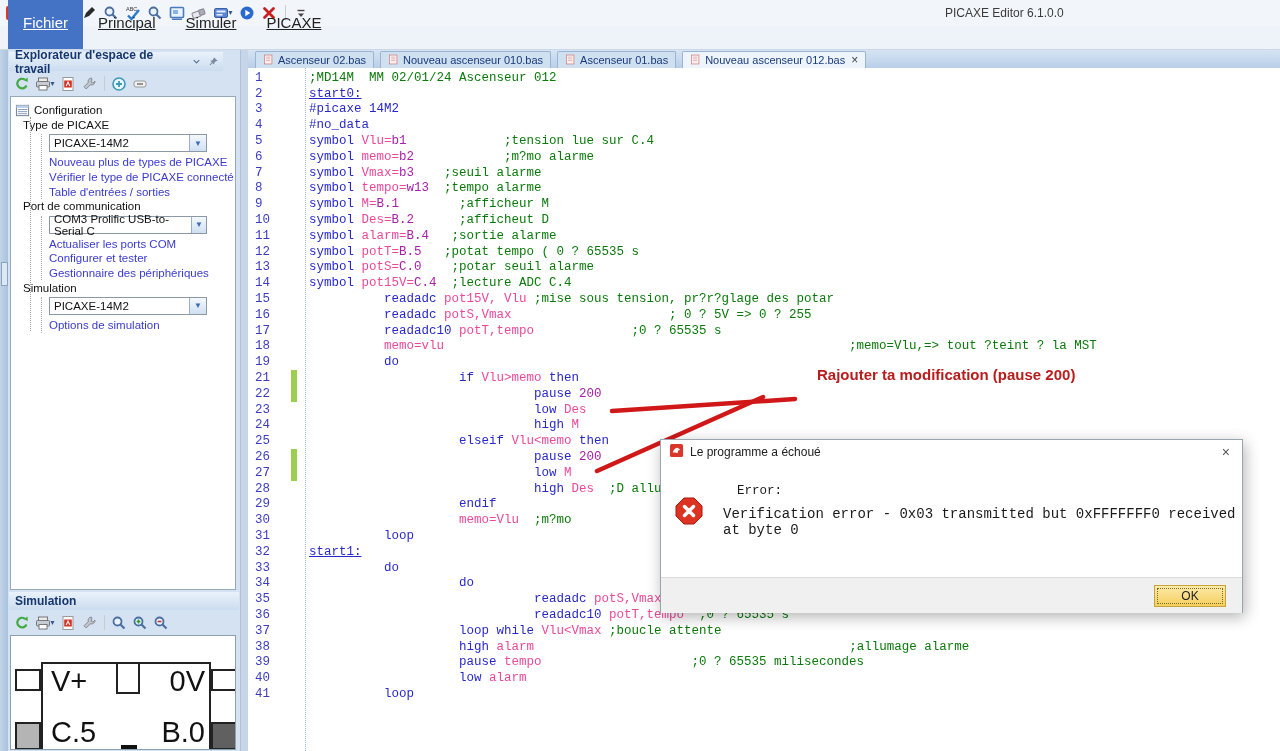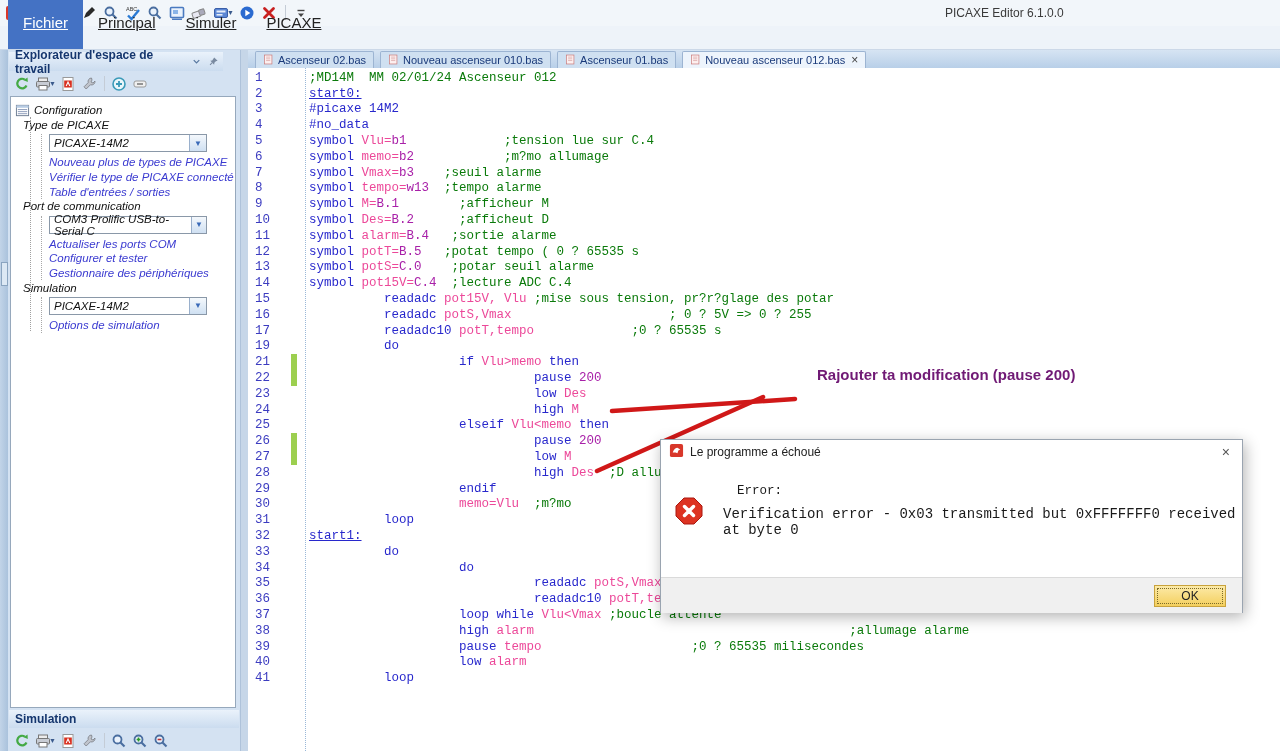--- a/index.html
+++ b/index.html
@@ -22,22 +22,22 @@
   .edge{position:absolute;left:0;top:50px;width:8px;height:701px;background:linear-gradient(90deg,#c2d4e8,#aac2dc);}
   .grip{position:absolute;left:1px;top:212px;width:5px;height:22px;background:#dce8f4;border:1px solid #8aa4c0;}
   
   .sidebar{position:absolute;left:8px;top:50px;width:232px;height:701px;background:#d4e2f2;box-sizing:border-box;}
   .panel-header{height:19px;margin:2px 17px 0 1px;display:flex;align-items:center;
                 background:linear-gradient(#eaf2fb,#cbdcef);padding:0 4px 0 6px;}
   .panel-header .pt{font-size:12px;font-weight:bold;color:#15366e;}
   .ph-icons{margin-left:auto;display:flex;gap:6px;align-items:center;}
   .ph-icons svg{width:11px;height:11px;}
   .panel-toolbar{height:25px;display:flex;align-items:center;gap:4px;padding-left:5px;}
-  .tree-panel{position:relative;margin:0 2px;width:226px;height:612px;background:#fff;
-              border:1px solid #96a8bc;box-sizing:border-box;padding-top:6px;font-size:11.5px;overflow:hidden;font-style:italic;}
+  .tree-panel{position:relative;margin:0 2px;width:226px;height:494px;background:#fff;
+              border:1px solid #96a8bc;box-sizing:border-box;padding-top:6px;font-size:11.5px;overflow:hidden;}
   .vline{position:absolute;left:19px;top:20px;height:214px;border-left:1px dotted #a0a0a0;}
   .trow{height:14.6px;display:flex;align-items:center;color:#111;}
   .trow.root{padding-left:4px;gap:4px;}
   .trow.root svg{width:15px;height:15px;}
   .trow.group{margin-left:12px;}
   .tindent{margin-left:30px;border-left:1px dotted #a8a8a8;padding-left:7px;}
   .trow.link{color:#3a3ad0;}
   .selwrap{margin:2px 0 3px 0;}
   .sel{width:158px;height:18px;background:#fff;border:1px solid #8a98a8;display:flex;align-items:center;
        padding-left:4px;box-sizing:border-box;font-size:11.5px;color:#111;}
@@ -69,21 +69,21 @@
              font-family:"Liberation Mono","DejaVu Sans Mono",monospace;font-size:12.5px;padding-top:2px;}
   .guide{position:absolute;left:57px;top:0;bottom:0;border-left:1px dotted #9ab8d8;}
   .crow{height:15.8px;display:flex;align-items:center;}
   .ln{width:34px;padding-left:7px;color:#3c3cc0;flex:none;box-sizing:border-box;}
   .bar{width:6px;height:15.8px;margin-left:9px;flex:none;}
   .bar.on{background:#9ccf4f;}
   .codeln{white-space:pre;padding-left:12px;}
   .k{color:#2828cc;} .i{color:#ec4899;} .n{color:#a820a8;} .c{color:#0a7a0a;}
   .l{color:#2828cc;text-decoration:underline;} .g{color:#141414;}
   
-  .annotation{position:absolute;left:817px;top:366px;font-size:15px;font-weight:bold;color:#701a75;z-index:40;}
+  .annotation{position:absolute;left:817px;top:366px;font-size:15px;font-weight:bold;color:#b91c1c;z-index:40;}
   #arrows{position:absolute;left:0;top:0;width:1280px;height:751px;pointer-events:none;z-index:39;}
   
   .dialog{position:absolute;left:660px;top:439px;width:583px;height:174px;background:#fff;
           border:1px solid #9aa4b0;box-shadow:2px 4px 14px rgba(0,0,0,.3);z-index:60;box-sizing:border-box;}
   .dlg-title{height:24px;display:flex;align-items:center;gap:6px;padding:0 8px;font-size:12px;color:#222;}
   .dlg-title svg{width:15px;height:15px;}
   .dlg-close{margin-left:auto;font-size:14px;color:#555;padding:0 4px;}
   .dlg-body{position:relative;height:113px;}
   .erricon{position:absolute;left:14px;top:33px;width:28px;height:28px;}
   .err-label{position:absolute;left:62px;top:20px;font-family:"Liberation Mono","DejaVu Sans Mono",monospace;font-size:12.5px;color:#1a1a1a;margin-left:14px;}
@@ -473,21 +473,21 @@
           <span class="codeln"><span class="k">#no_data</span></span>
         </div>
         <div class="crow">
           <span class="ln">5</span>
           <span class="bar"></span>
           <span class="codeln"><span class="k">symbol</span><span class="i"> Vlu=</span><span class="n">b1</span><span class="g">             </span><span class="c">;tension lue sur C.4</span></span>
         </div>
         <div class="crow">
           <span class="ln">6</span>
           <span class="bar"></span>
-          <span class="codeln"><span class="k">symbol</span><span class="i"> memo=</span><span class="n">b2</span><span class="g">            </span><span class="c">;m?mo allumage</span></span>
+          <span class="codeln"><span class="k">symbol</span><span class="i"> memo=</span><span class="n">b2</span><span class="g">            </span><span class="c">;m?mo alarme</span></span>
         </div>
         <div class="crow">
           <span class="ln">7</span>
           <span class="bar"></span>
           <span class="codeln"><span class="k">symbol</span><span class="i"> Vmax=</span><span class="n">b3</span><span class="g">    </span><span class="c">;seuil alarme</span></span>
         </div>
         <div class="crow">
           <span class="ln">8</span>
           <span class="bar"></span>
           <span class="codeln"><span class="k">symbol</span><span class="i"> tempo=</span><span class="n">w13</span><span class="g">  </span><span class="c">;tempo alarme</span></span>
@@ -529,20 +529,25 @@
         </div>
         <div class="crow">
           <span class="ln">16</span>
           <span class="bar"></span>
           <span class="codeln"><span class="g">          </span><span class="k">readadc</span><span class="i"> potS,Vmax</span><span class="g">                     </span><span class="c">; 0 ? 5V =&gt; 0 ? 255</span></span>
         </div>
         <div class="crow">
           <span class="ln">17</span>
           <span class="bar"></span>
           <span class="codeln"><span class="g">          </span><span class="k">readadc10</span><span class="i"> potT,tempo</span><span class="g">             </span><span class="c">;0 ? 65535 s</span></span>
+        </div>
+        <div class="crow">
+          <span class="ln">18</span>
+          <span class="bar"></span>
+          <span class="codeln"><span class="g">          </span><span class="i">memo=vlu</span><span class="g">                                                      </span><span class="c">;memo=Vlu,=&gt; tout ?teint ? la MST</span></span>
         </div>
         <div class="crow">
           <span class="ln">19</span>
           <span class="bar"></span>
           <span class="codeln"><span class="g">          </span><span class="k">do</span></span>
         </div>
         <div class="crow">
           <span class="ln">21</span>
           <span class="bar on"></span>
           <span class="codeln"><span class="g">                    </span><span class="k">if</span><span class="i"> Vlu&gt;memo </span><span class="k">then</span></span>

